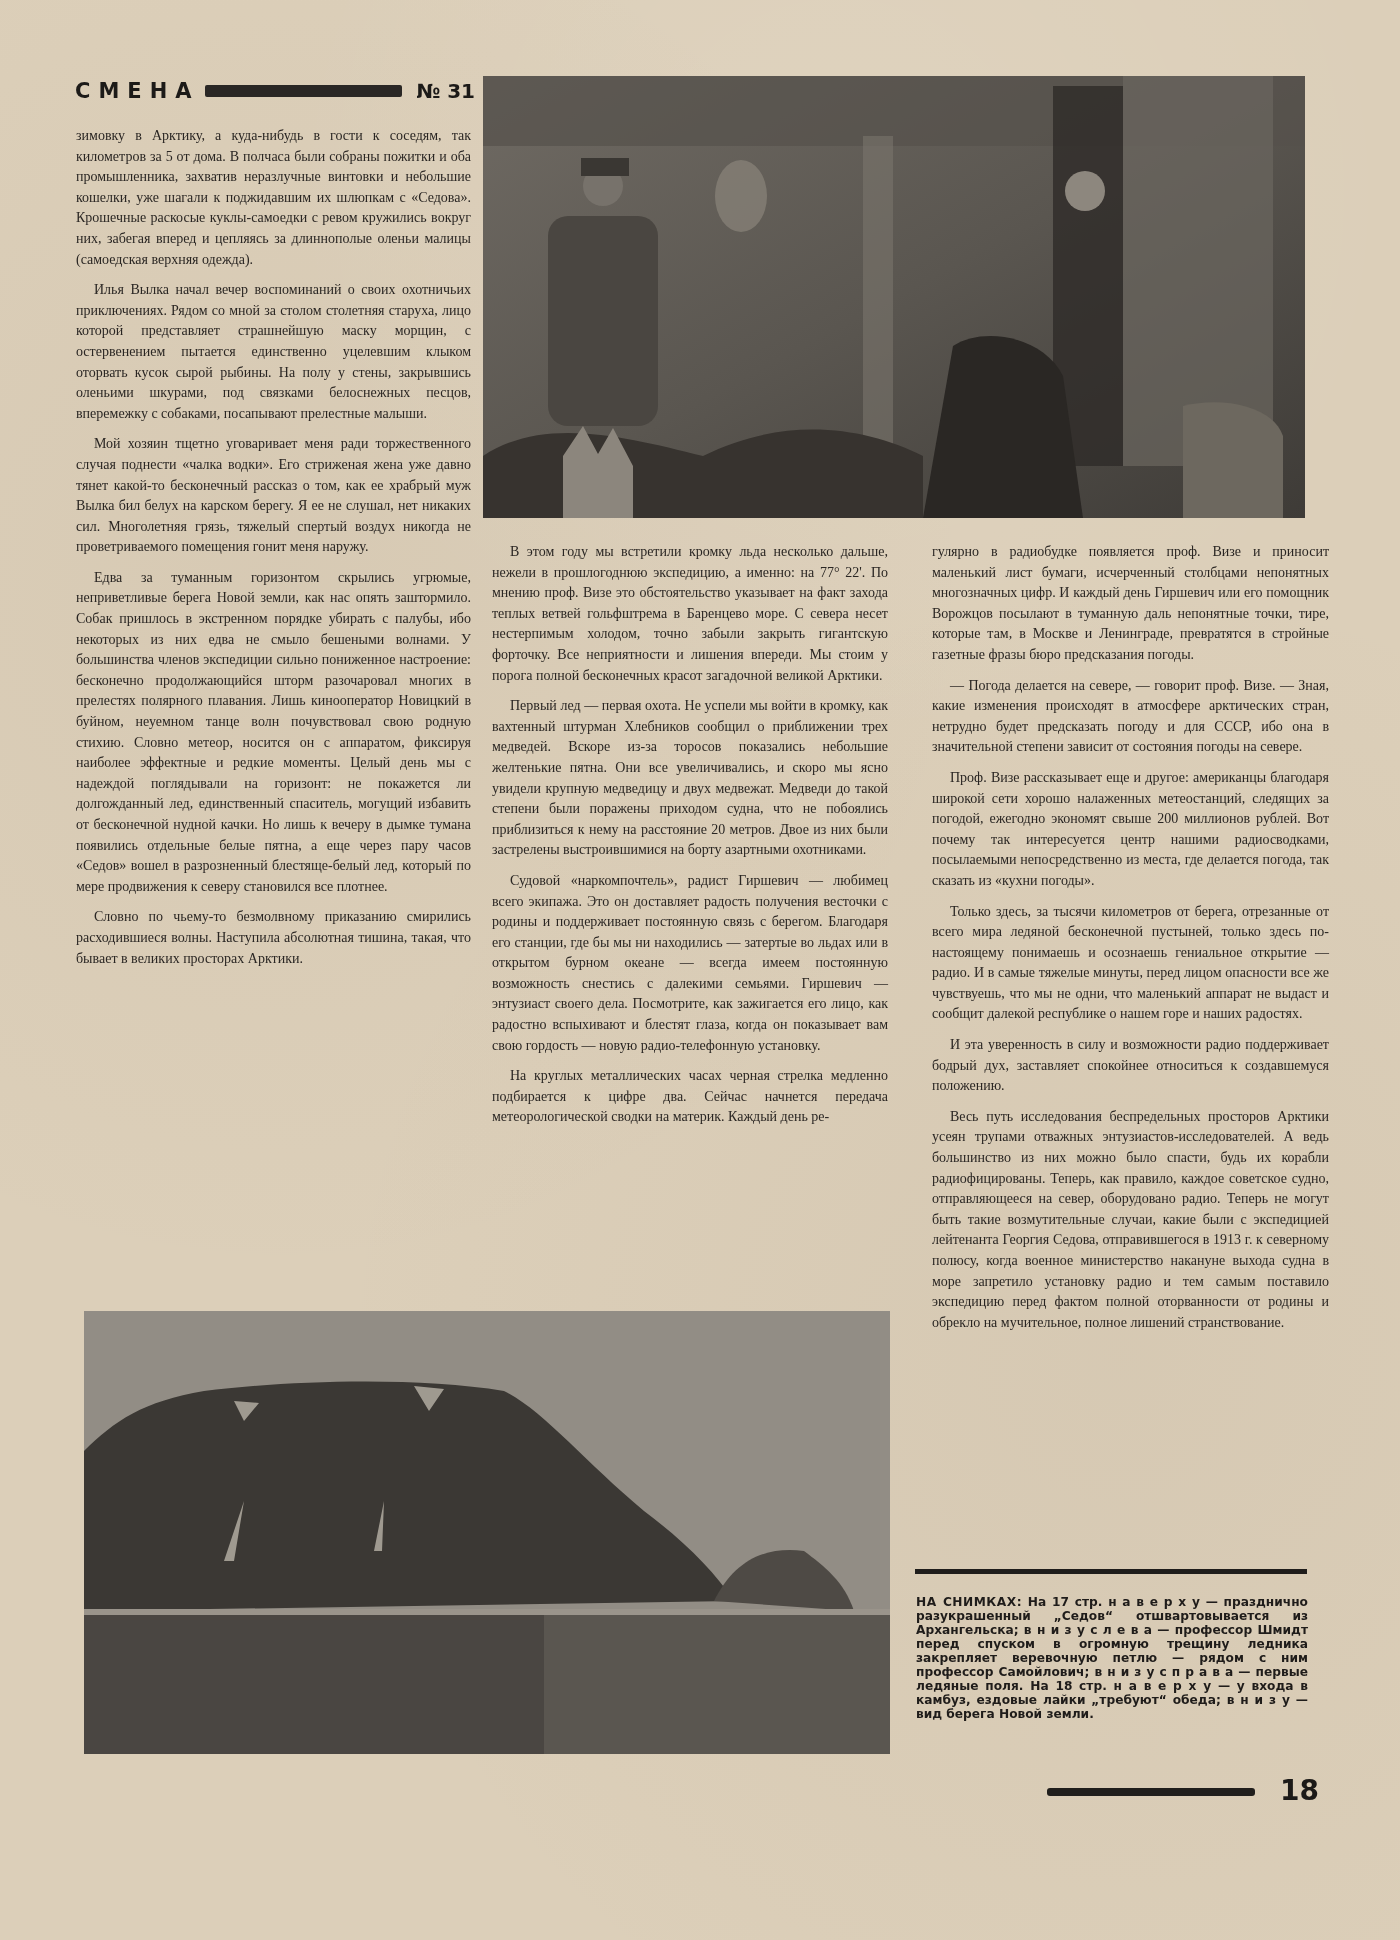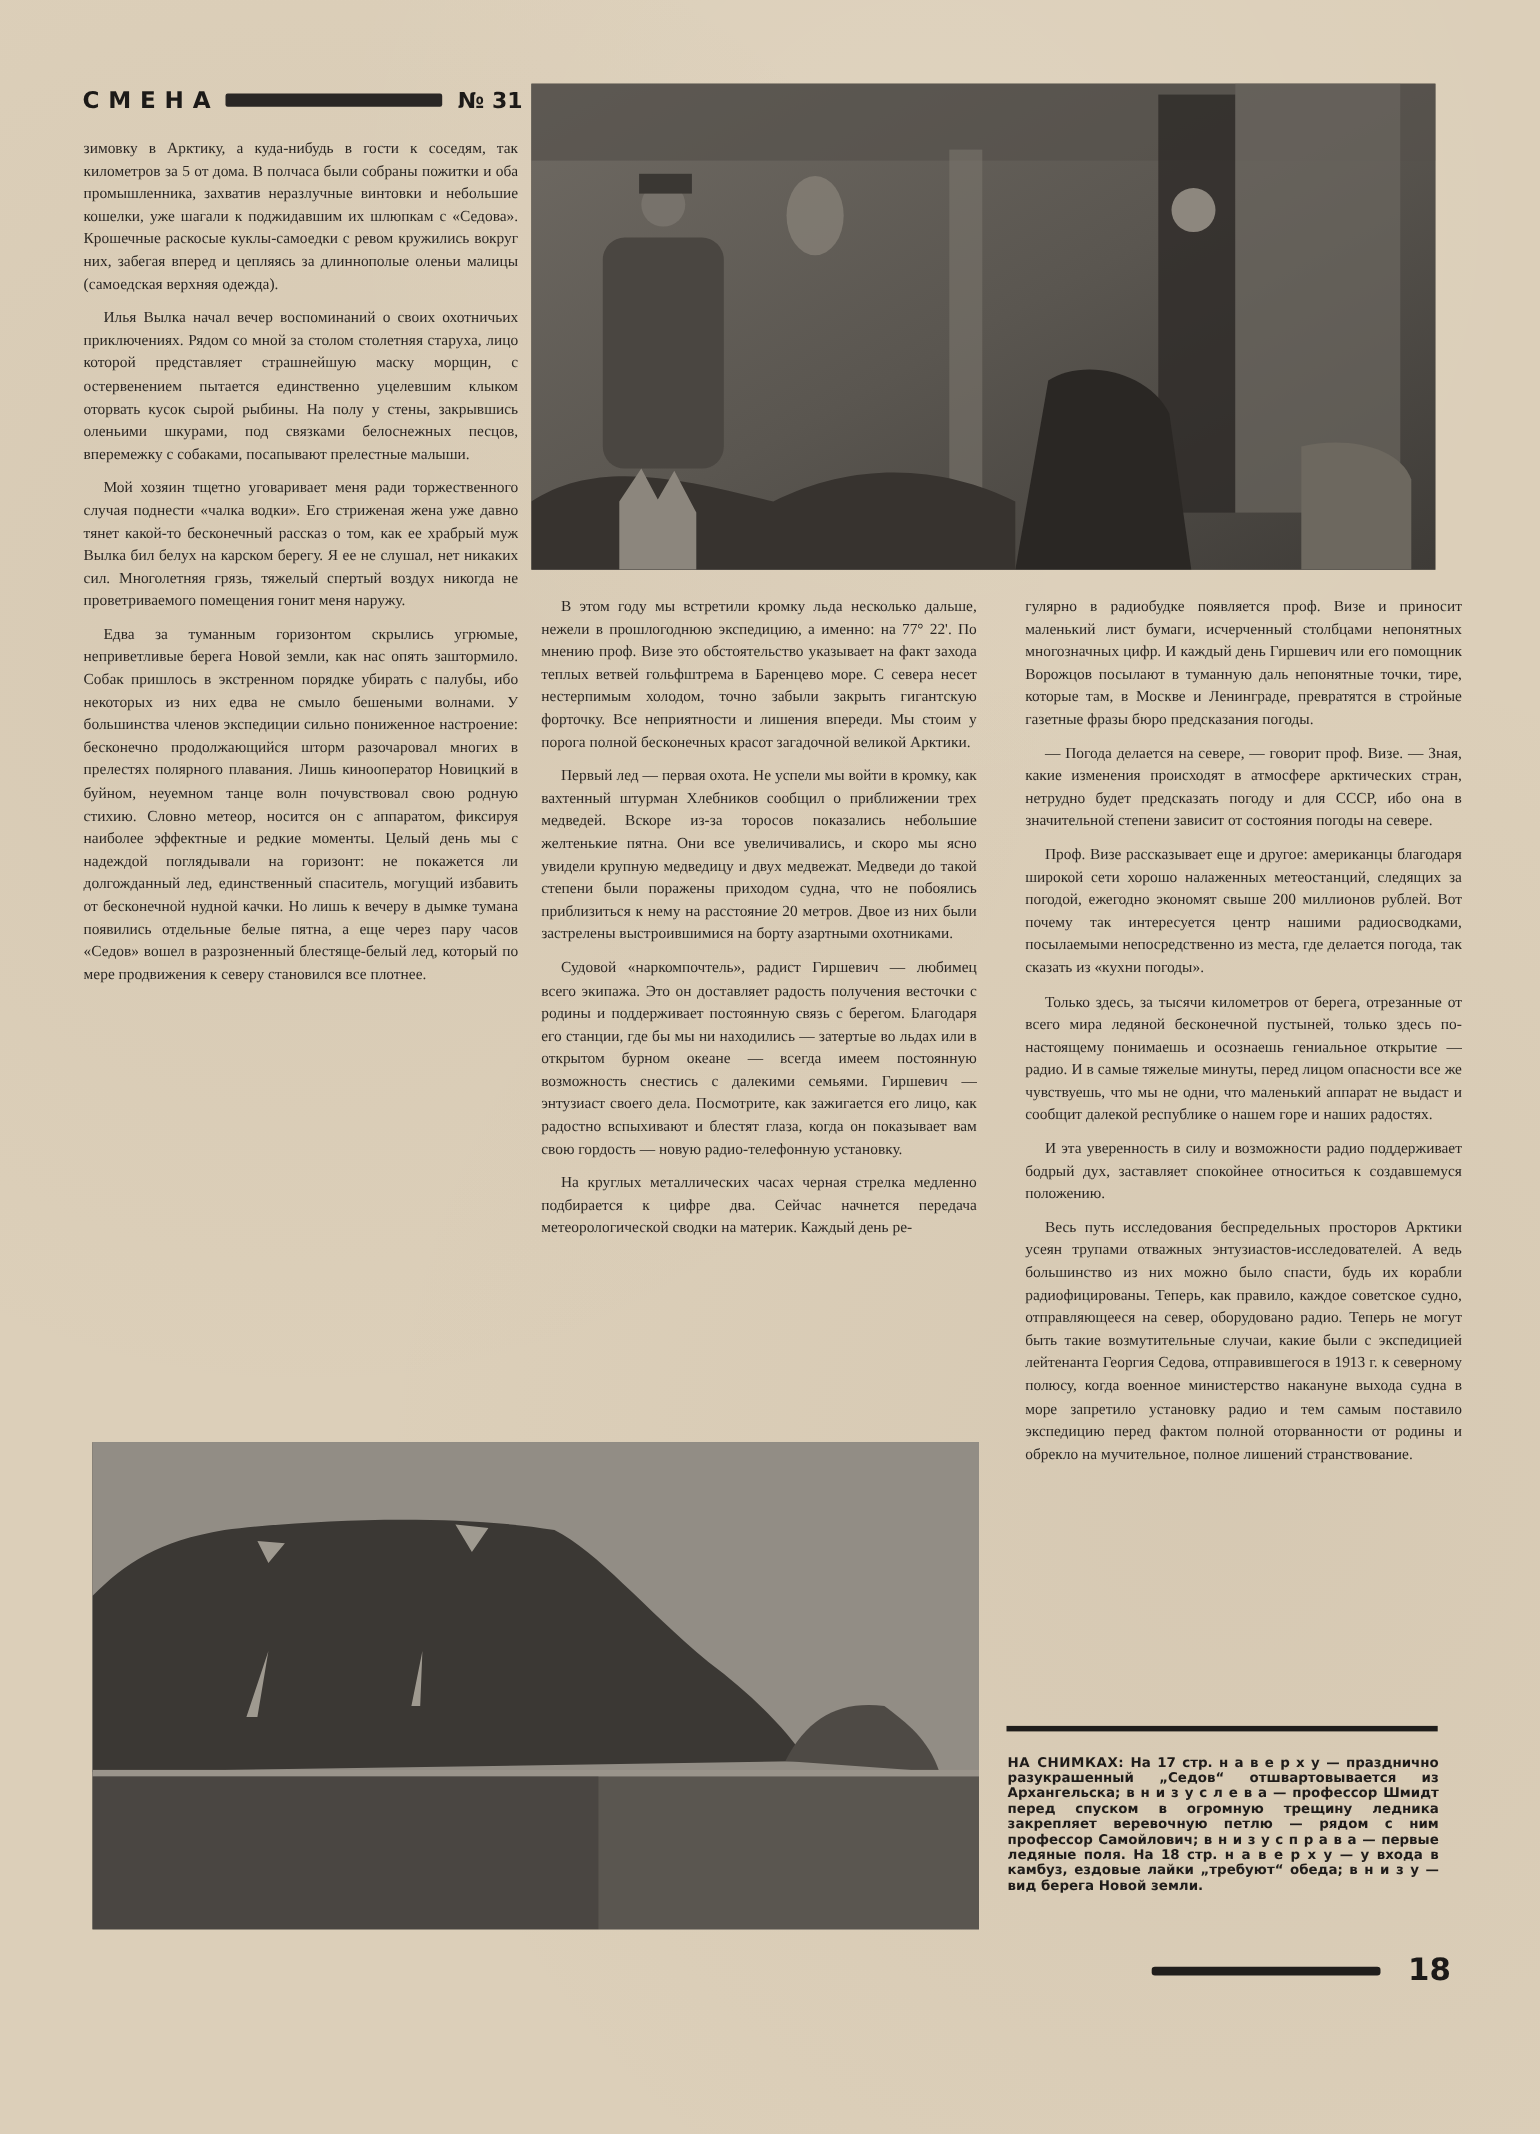--- a/index.html
+++ b/index.html
@@ -113,20 +113,21 @@
     <path d="M80 380 L100 350 L115 378 L130 352 L150 390 L150 442 L80 442 Z" fill="#8c867d"></path>
     <path d="M700 330 C740 320 790 330 800 360 L800 442 L700 442 Z" fill="#6d685f"></path>
   </svg>
 </div>
 
 <div class="col col-left">
   <p class="cont">зимовку в Арктику, а куда-нибудь в гости к соседям, так километров за 5 от дома. В полчаса были собраны пожитки и оба промышленника, захватив неразлучные винтовки и небольшие кошелки, уже шагали к поджидавшим их шлюпкам с «Седова». Крошечные раскосые куклы-самоедки с ревом кружились вокруг них, забегая вперед и цепляясь за длиннополые оленьи малицы (самоедская верхняя одежда).</p>
   <p>Илья Вылка начал вечер воспоминаний о своих охотничьих приключениях. Рядом со мной за столом столетняя старуха, лицо которой представляет страшнейшую маску морщин, с остервенением пытается единственно уцелевшим клыком оторвать кусок сырой рыбины. На полу у стены, закрывшись оленьими шкурами, под связками белоснежных песцов, вперемежку с собаками, посапывают прелестные малыши.</p>
   <p>Мой хозяин тщетно уговаривает меня ради торжественного случая поднести «чалка водки». Его стриженая жена уже давно тянет какой-то бесконечный рассказ о том, как ее храбрый муж Вылка бил белух на карском берегу. Я ее не слушал, нет никаких сил. Многолетняя грязь, тяжелый спертый воздух никогда не проветриваемого помещения гонит меня наружу.</p>
   <p>Едва за туманным горизонтом скрылись угрюмые, неприветливые берега Новой земли, как нас опять заштормило. Собак пришлось в экстренном порядке убирать с палубы, ибо некоторых из них едва не смыло бешеными волнами. У большинства членов экспедиции сильно пониженное настроение: бесконечно продолжающийся шторм разочаровал многих в прелестях полярного плавания. Лишь кинооператор Новицкий в буйном, неуемном танце волн почувствовал свою родную стихию. Словно метеор, носится он с аппаратом, фиксируя наиболее эффектные и редкие моменты. Целый день мы с надеждой поглядывали на горизонт: не покажется ли долгожданный лед, единственный спаситель, могущий избавить от бесконечной нудной качки. Но лишь к вечеру в дымке тумана появились отдельные белые пятна, а еще через пару часов «Седов» вошел в разрозненный блестяще-белый лед, который по мере продвижения к северу становился все плотнее.</p>
+  <p>Словно по чьему-то безмолвному приказанию смирились расходившиеся волны. Наступила абсолютная тишина, такая, что бывает в великих просторах Арктики.</p>
 </div>
 
 <div class="col col-mid">
   <p>В этом году мы встретили кромку льда несколько дальше, нежели в прошлогоднюю экспедицию, а именно: на 77° 22'. По мнению проф. Визе это обстоятельство указывает на факт захода теплых ветвей гольфштрема в Баренцево море. С севера несет нестерпимым холодом, точно забыли закрыть гигантскую форточку. Все неприятности и лишения впереди. Мы стоим у порога полной бесконечных красот загадочной великой Арктики.</p>
   <p>Первый лед — первая охота. Не успели мы войти в кромку, как вахтенный штурман Хлебников сообщил о приближении трех медведей. Вскоре из-за торосов показались небольшие желтенькие пятна. Они все увеличивались, и скоро мы ясно увидели крупную медведицу и двух медвежат. Медведи до такой степени были поражены приходом судна, что не побоялись приблизиться к нему на расстояние 20 метров. Двое из них были застрелены выстроившимися на борту азартными охотниками.</p>
   <p>Судовой «наркомпочтель», радист Гиршевич — любимец всего экипажа. Это он доставляет радость получения весточки с родины и поддерживает постоянную связь с берегом. Благодаря его станции, где бы мы ни находились — затертые во льдах или в открытом бурном океане — всегда имеем постоянную возможность снестись с далекими семьями. Гиршевич — энтузиаст своего дела. Посмотрите, как зажигается его лицо, как радостно вспыхивают и блестят глаза, когда он показывает вам свою гордость — новую радио-телефонную установку.</p>
   <p>На круглых металлических часах черная стрелка медленно подбирается к цифре два. Сейчас начнется передача метеорологической сводки на материк. Каждый день ре-</p>
 </div>
 
 <div class="col col-right">

